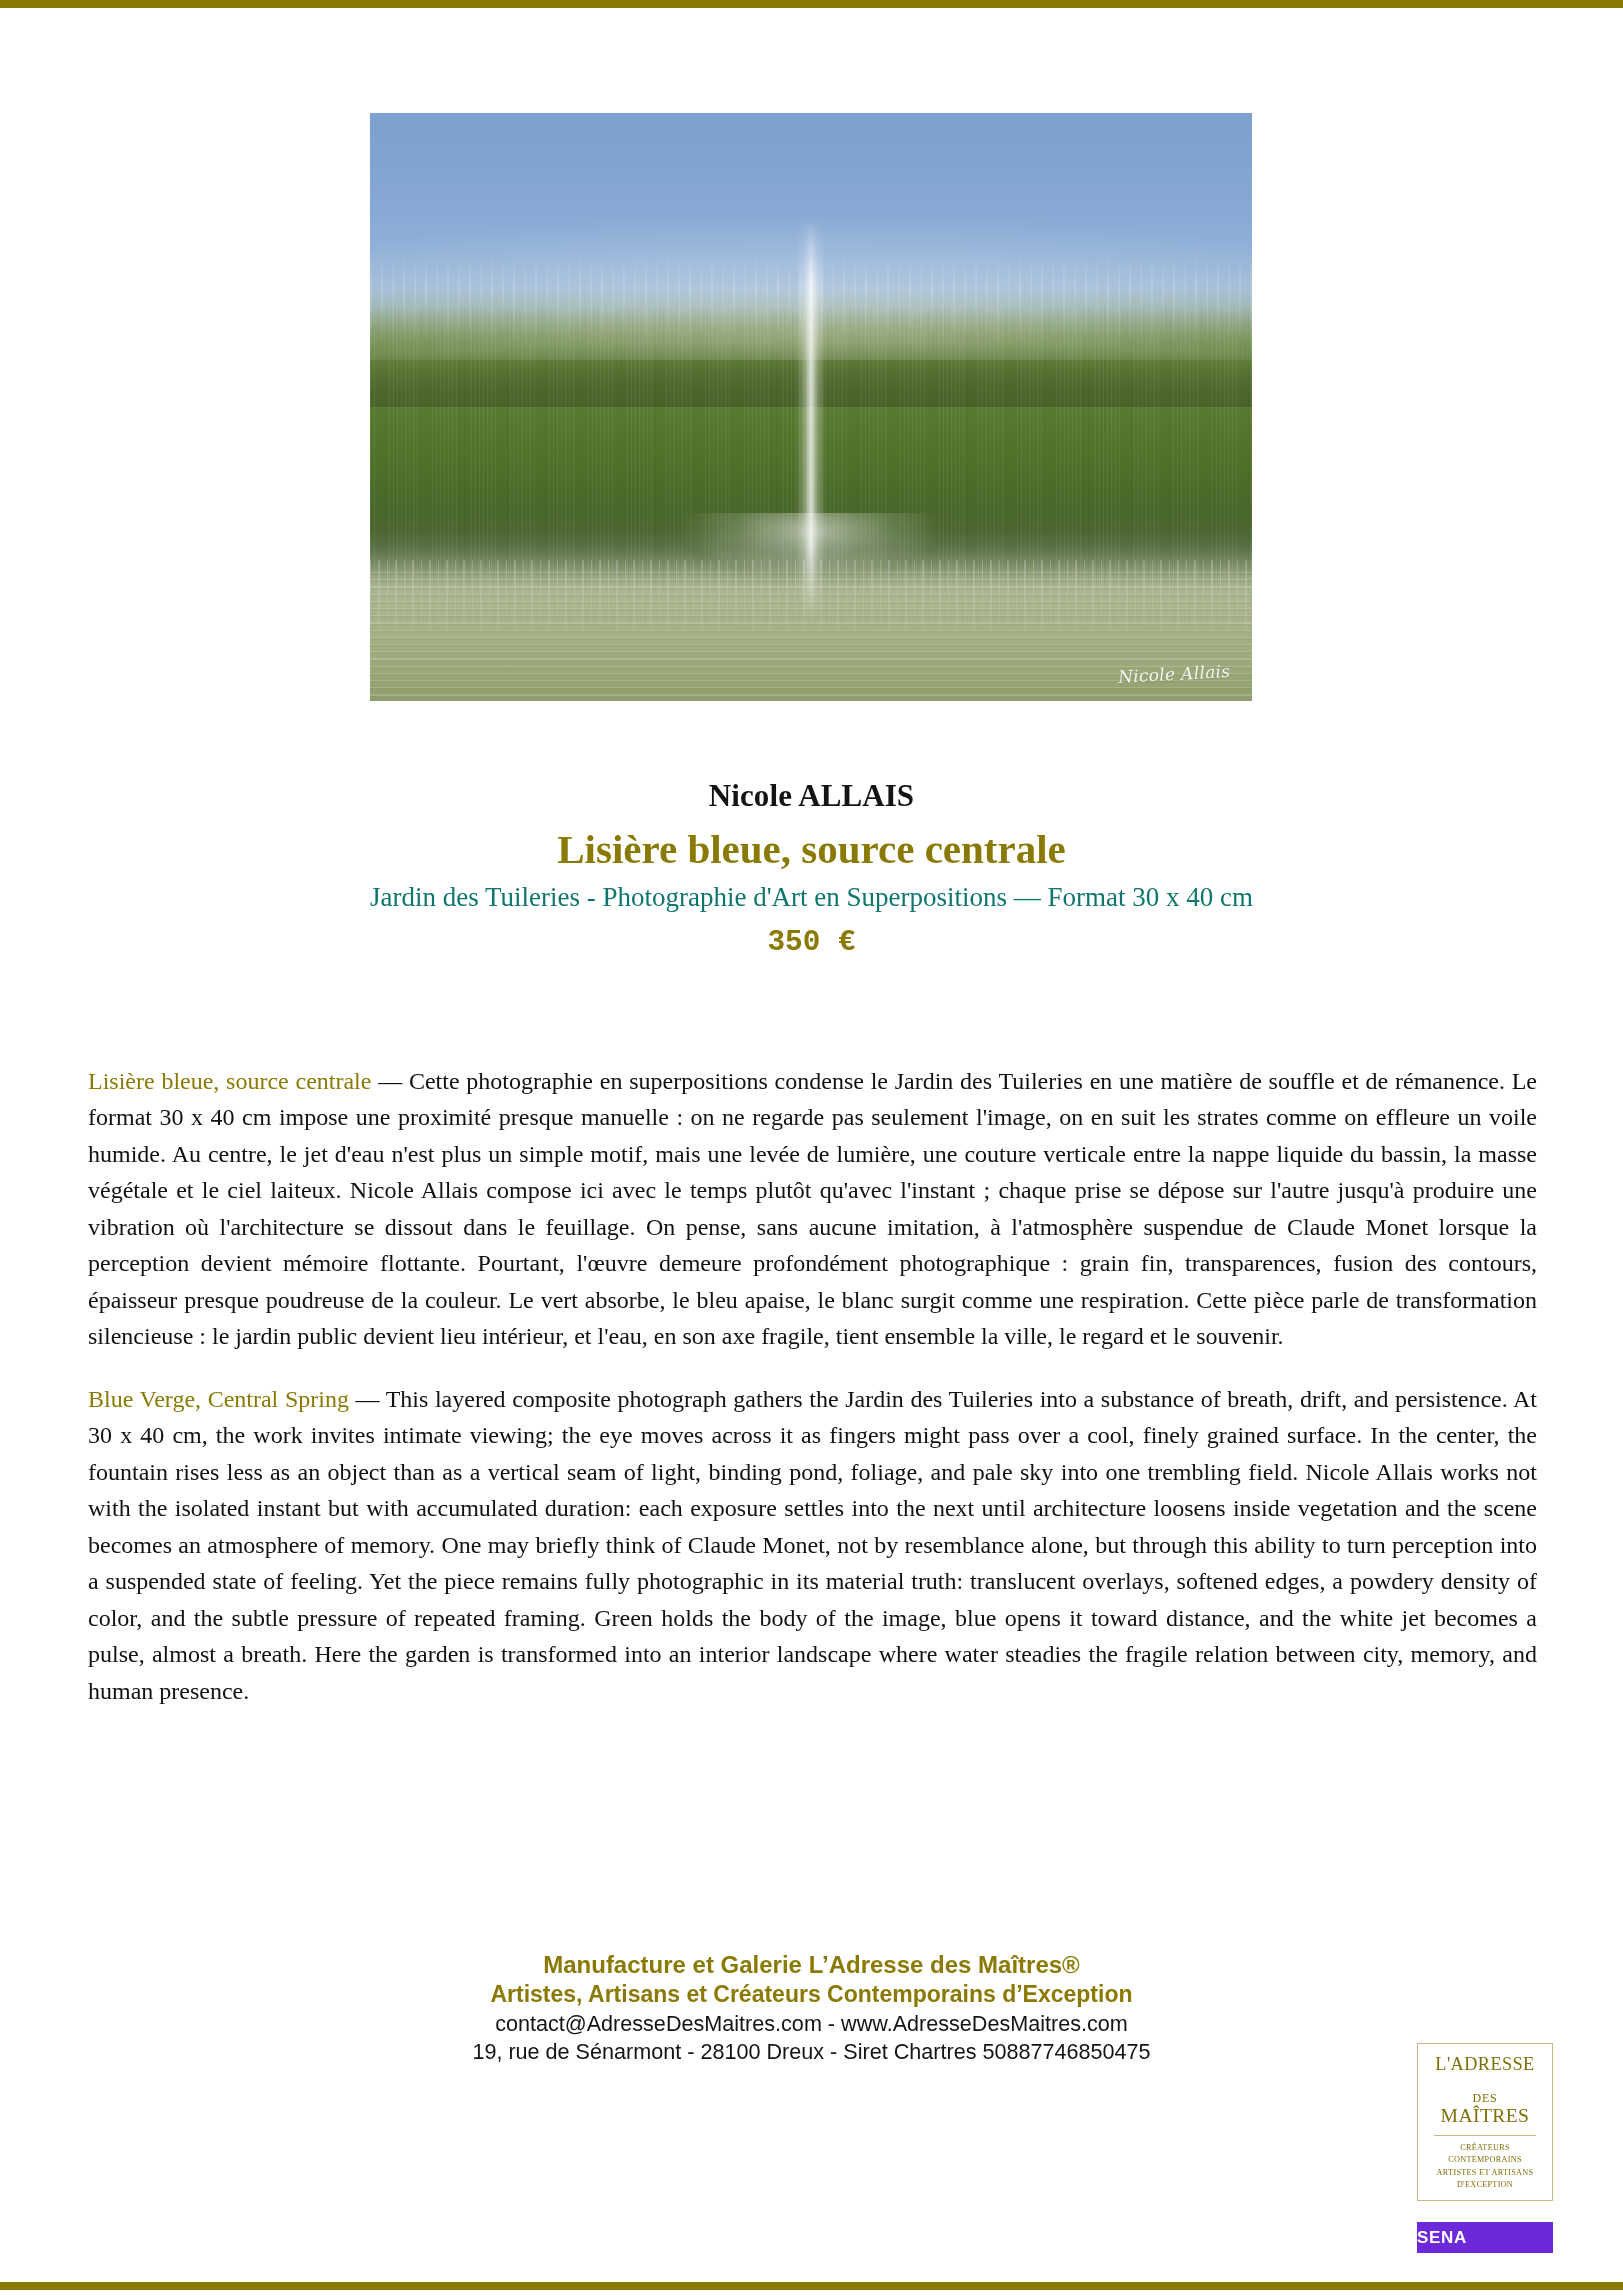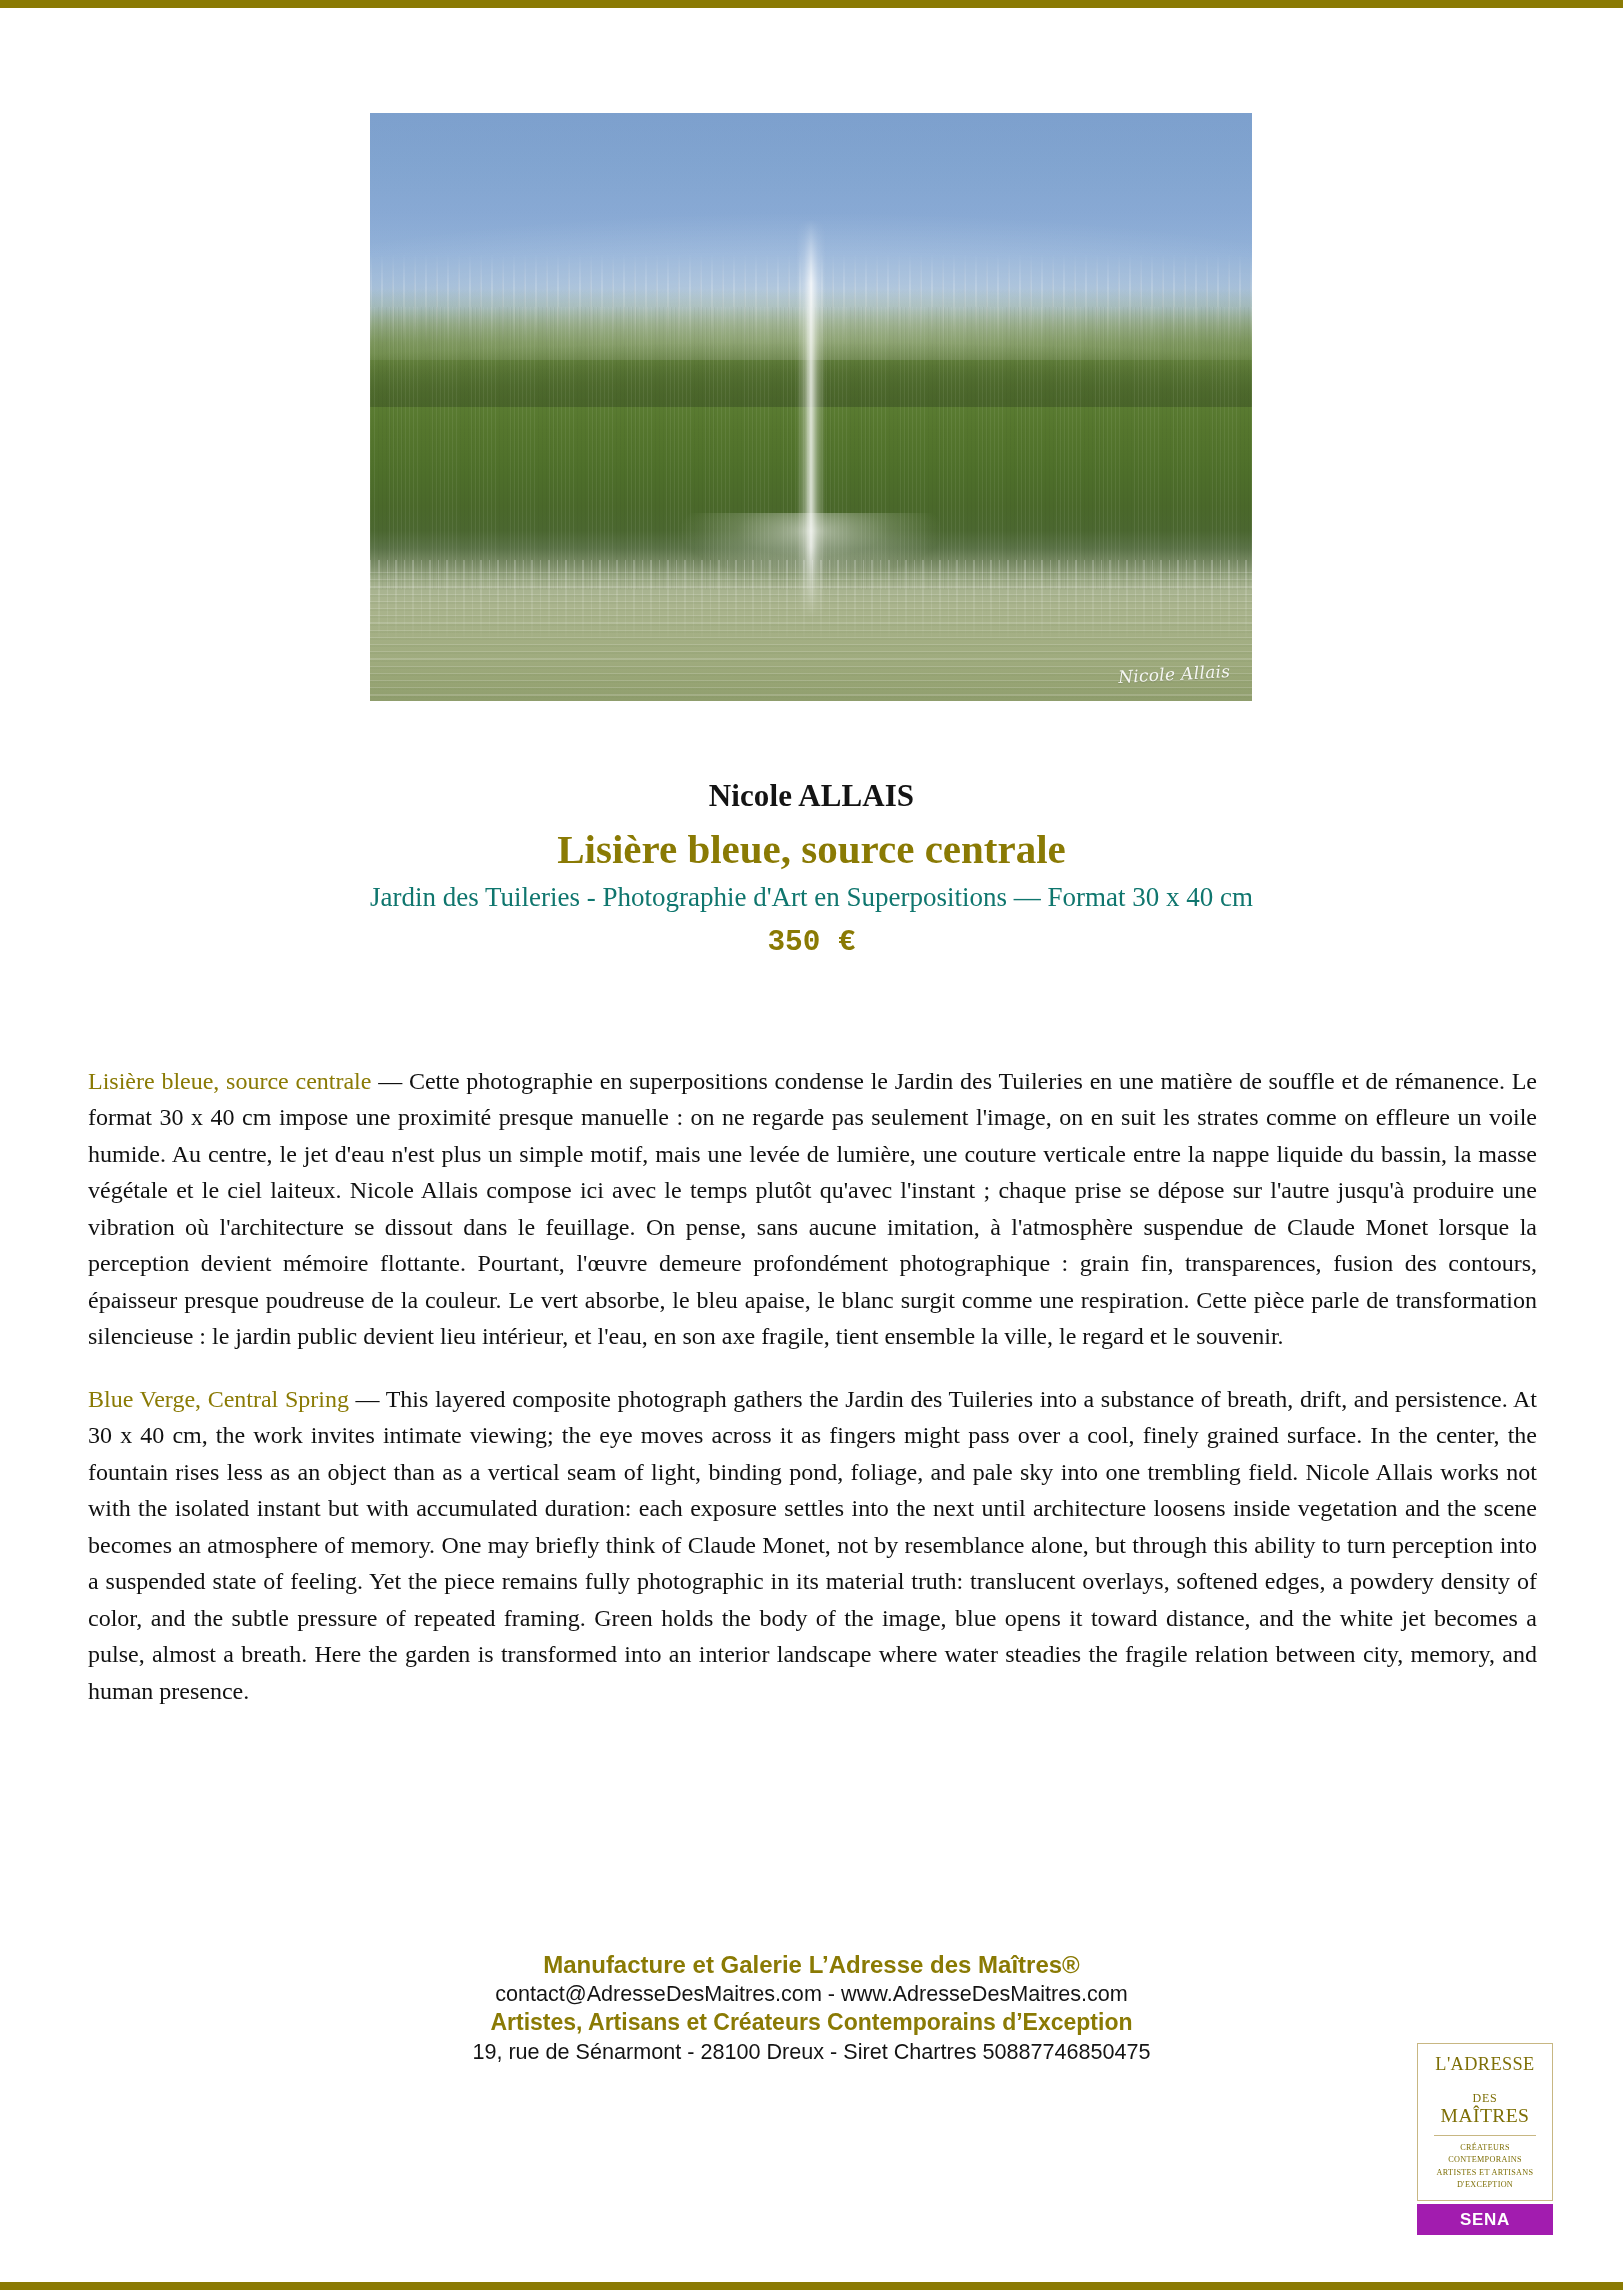--- a/index.html
+++ b/index.html
@@ -302,28 +302,28 @@
     margin: 7.9px 9.2px 6.5px 9.2px;
   }
   .logo-sub {
     font-family: "Liberation Serif", serif;
     font-size: 8.2px;
     color: #7e6f06;
     letter-spacing: 0.3px;
     line-height: 1.5;
   }
   .logo-badge {
-    margin-top: 3px;
-    background: #a21caf;
+    margin-top: 21px;
+    background: #6d28d9;
     color: #ffffff;
     font-family: "Liberation Sans", sans-serif;
     font-weight: bold;
     font-size: 17px;
     letter-spacing: 0.7px;
-    text-align: center;
+    text-align: left;
     padding: 5.2px 0 5.9px 0;
   }
 </style>
 </head>
 <body>
 
 <div class="rule-top"></div>
 
 <div class="artwork-wrap">
   <div class="artwork">
@@ -347,22 +347,22 @@
   <div class="work-price">350 €</div>
 </div>
 
 <div class="body-copy">
   <p class="para"><span class="lead-in">Lisière bleue, source centrale</span><span> — Cette photographie en superpositions condense le Jardin des Tuileries en une matière de souffle et de rémanence. Le format 30 x 40 cm impose une proximité presque manuelle : on ne regarde pas seulement l'image, on en suit les strates comme on effleure un voile humide. Au centre, le jet d'eau n'est plus un simple motif, mais une levée de lumière, une couture verticale entre la nappe liquide du bassin, la masse végétale et le ciel laiteux. Nicole Allais compose ici avec le temps plutôt qu'avec l'instant ; chaque prise se dépose sur l'autre jusqu'à produire une vibration où l'architecture se dissout dans le feuillage. On pense, sans aucune imitation, à l'atmosphère suspendue de Claude Monet lorsque la perception devient mémoire flottante. Pourtant, l'œuvre demeure profondément photographique : grain fin, transparences, fusion des contours, épaisseur presque poudreuse de la couleur. Le vert absorbe, le bleu apaise, le blanc surgit comme une respiration. Cette pièce parle de transformation silencieuse : le jardin public devient lieu intérieur, et l'eau, en son axe fragile, tient ensemble la ville, le regard et le souvenir.</span></p>
   <p class="para"><span class="lead-in">Blue Verge, Central Spring</span><span> — This layered composite photograph gathers the Jardin des Tuileries into a substance of breath, drift, and persistence. At 30 x 40 cm, the work invites intimate viewing; the eye moves across it as fingers might pass over a cool, finely grained surface. In the center, the fountain rises less as an object than as a vertical seam of light, binding pond, foliage, and pale sky into one trembling field. Nicole Allais works not with the isolated instant but with accumulated duration: each exposure settles into the next until architecture loosens inside vegetation and the scene becomes an atmosphere of memory. One may briefly think of Claude Monet, not by resemblance alone, but through this ability to turn perception into a suspended state of feeling. Yet the piece remains fully photographic in its material truth: translucent overlays, softened edges, a powdery density of color, and the subtle pressure of repeated framing. Green holds the body of the image, blue opens it toward distance, and the white jet becomes a pulse, almost a breath. Here the garden is transformed into an interior landscape where water steadies the fragile relation between city, memory, and human presence.</span></p>
 </div>
 
 <div class="footer">
   <div class="footer-line f-gold big">Manufacture et Galerie L’Adresse des Maîtres®</div>
+  <div class="footer-line f-gold">Artistes, Artisans et Créateurs Contemporains d’Exception</div>
   <div class="footer-line f-dark">contact@AdresseDesMaitres.com - www.AdresseDesMaitres.com</div>
-  <div class="footer-line f-gold">Artistes, Artisans et Créateurs Contemporains d’Exception</div>
   <div class="footer-line f-dark">19, rue de Sénarmont - 28100 Dreux - Siret Chartres 50887746850475</div>
 </div>
 
 <div class="logo-block">
   <div class="logo-card">
     <div class="logo-l1">L'ADRESSE</div>
     <div class="logo-l2">DES</div>
     <div class="logo-l3">MAÎTRES</div>
     <div class="logo-divider"></div>
     <div class="logo-sub">CRÉATEURS CONTEMPORAINS</div>

